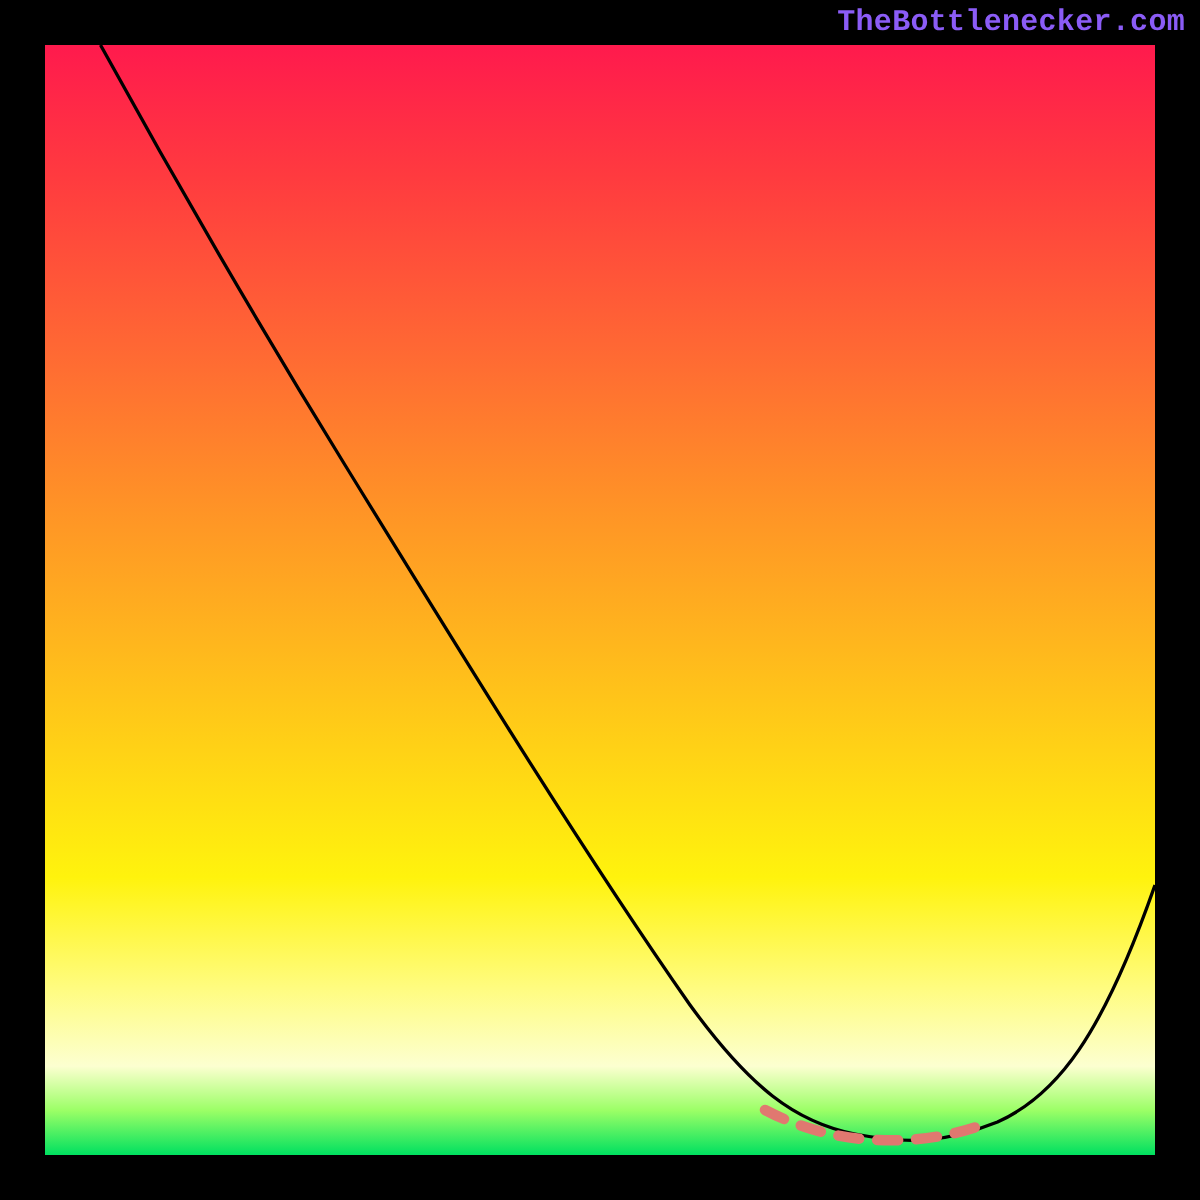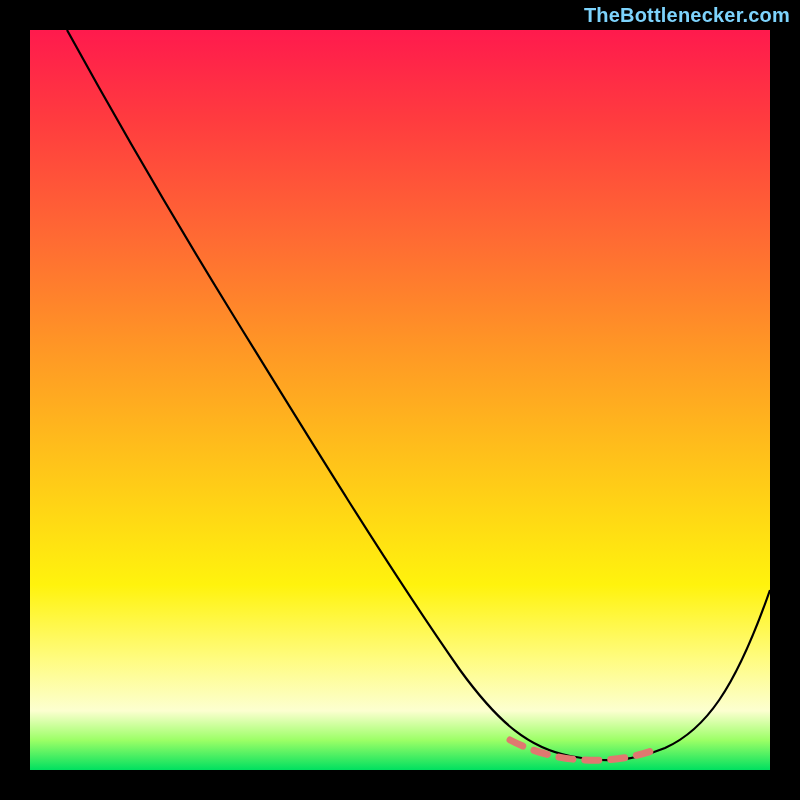--- a/index.html
+++ b/index.html
@@ -15,22 +15,23 @@
     position: relative;
     width: 800px;
     height: 800px;
   }
   .attribution {
     position: absolute;
     top: 4px;
     right: 10px;
     font-size: 20px;
     font-weight: bold;
-    color: #7dd3fc;
+    color: #8b5cf6;
     letter-spacing: 0.2px;
+    font-family: Liberation Mono, monospace;
   }
   .plot-area {
     position: absolute;
     left: 30px;
     top: 30px;
     width: 740px;
     height: 740px;
     background: linear-gradient(to bottom,
       #ff1a4d 0%,
       #ff3b3f 12%,

